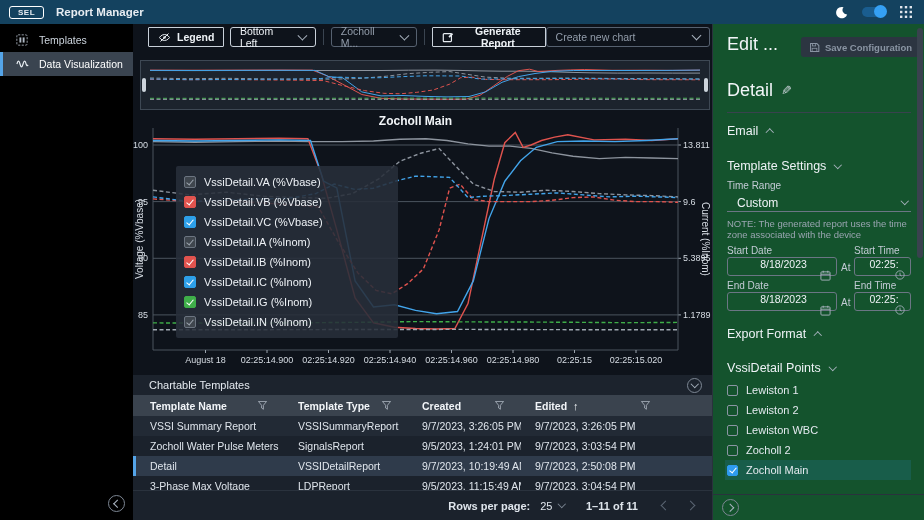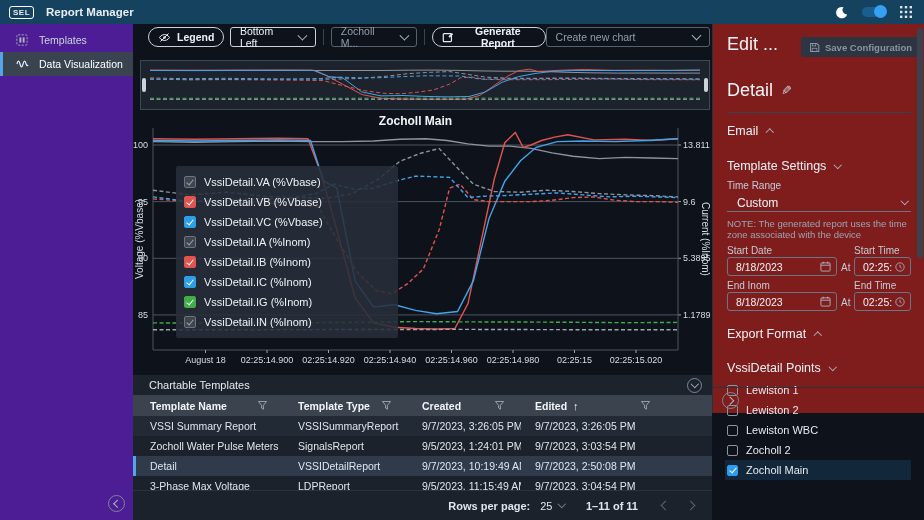--- a/index.html
+++ b/index.html
@@ -1,43 +1,43 @@
 <!DOCTYPE html>
 <html><head>
 <meta charset="utf-8">
 <style>
   html,body{margin:0;padding:0;background:#0e131b;font-family:"Liberation Sans",sans-serif;}
   #app{position:relative;width:924px;height:520px;overflow:hidden;background:#0e131b;color:#e8edf2;font-size:11px;}
   svg{display:block}
   
   .topbar{position:absolute;left:0;top:0;width:924px;height:24px;background:#14425f;display:flex;align-items:center;z-index:30;}
-  .sel-logo{margin-left:9px;border:1.5px solid #fff;border-radius:3px;font-size:8px;font-weight:bold;padding:1px 3px;letter-spacing:.5px;}
+  .sel-logo{margin-left:9px;border:1.5px solid #fff;border-radius:3px;font-size:8px;font-weight:bold;padding:1px 8px;letter-spacing:.5px;}
   .app-title{margin-left:12px;font-size:11.5px;font-weight:bold;}
   .topbar-right{margin-left:auto;display:flex;align-items:center;gap:14px;margin-right:12px;}
   .toggle{width:24px;height:10px;border-radius:6px;background:#1a5d8f;position:relative;}
   .toggle .knob{position:absolute;right:-1px;top:-2px;width:13px;height:13px;border-radius:50%;background:#35a0f4;}
   
-  .sidebar{position:absolute;left:0;top:24px;width:133px;height:496px;background:#4c1d95;border-right:1px solid #1a212b;}
+  .sidebar{position:absolute;left:0;top:24px;width:133px;height:496px;background:#000000;border-right:1px solid #1a212b;}
   .side-item{height:24px;display:flex;align-items:center;gap:10px;padding-left:13px;color:#ccd4dd;font-size:10.5px;cursor:pointer;border-left:3px solid transparent;}
   .side-item.active{background:#3a4450;border-left:3px solid #54a4e8;color:#fff;}
   .side-item .sicon{display:flex;width:13px;color:#aeb7c2;}
   .side-item.active .sicon{color:#e8edf2;}
   .circle-btn{width:15px;height:15px;border:1px solid #7d8794;border-radius:50%;display:flex;align-items:center;justify-content:center;color:#aab4c0;}
   .sidebar .circle-btn{position:absolute;right:8px;bottom:8px;}
   
   .chev{display:inline-block;width:6px;height:6px;border-right:1.4px solid currentColor;border-bottom:1.4px solid currentColor;}
   .chev.down{transform:rotate(45deg);margin-top:-3px;}
   .chev.up{transform:rotate(-135deg);margin-top:3px;}
   .chev.left{transform:rotate(135deg);margin-left:2px;}
   .chev.right{transform:rotate(-45deg);margin-right:2px;}
   .chev.sm{width:4.5px;height:4.5px;}
   
   .main{position:absolute;left:133px;top:24px;width:579px;height:496px;background:#0e131b;}
   .toolbar{position:absolute;left:0;top:2px;width:579px;height:22px;display:flex;align-items:center;padding-left:15px;box-sizing:border-box;}
-  .tbtn{height:20px;box-sizing:border-box;border:1px solid #c9d1da;border-radius:10px;background:transparent;color:#eef2f6;font-weight:bold;font-size:10.5px;display:flex;align-items:center;gap:6px;padding:0 9px;font-family:inherit;cursor:pointer;}
+  .tbtn{height:20px;box-sizing:border-box;border:1px solid #c9d1da;border-radius:1px;background:transparent;color:#eef2f6;font-weight:bold;font-size:10.5px;display:flex;align-items:center;gap:6px;padding:0 9px;font-family:inherit;cursor:pointer;}
   .tsel{height:20px;box-sizing:border-box;border:1px solid #c9d1da;border-radius:3px;color:#eef2f6;font-size:10.5px;display:flex;align-items:center;gap:10px;padding:0 9px;cursor:pointer;}
   .tsel .chev, .tbtn .chev{color:#aab4c0;}
   .tsel.dim{border-color:#566170;color:#939dab;}
   .tb-div{width:1px;height:16px;background:#3a4450;margin:0 7px;}
   
   .overview{position:absolute;left:7px;top:36px;width:570px;height:50px;background:#1c232d;border:1px solid #3e4854;box-sizing:border-box;}
   .handle{position:absolute;width:4px;height:14px;top:17px;background:#cdd4dc;border-radius:2px;cursor:ew-resize;}
   
   .chart-wrap{position:absolute;left:0;top:88px;width:579px;height:262px;}
   .chart-title{position:absolute;left:0;top:2px;width:565px;text-align:center;font-size:12px;font-weight:bold;color:#f2f5f8;}
@@ -60,31 +60,31 @@
   .trow{height:20px;display:grid;grid-template-columns:148px 124px 113px 1fr;align-items:center;font-size:10.5px;color:#dfe5ec;border-left:3px solid transparent;cursor:pointer;}
   .trow>span{padding-left:14px;white-space:nowrap;overflow:hidden;}
   .trow:nth-child(odd){background:#222a35;}
   .trow:nth-child(even){background:#1b222c;}
   .trow.selected{background:#2f3b4b;border-left:3px solid #54a4e8;}
   
   .mfooter{position:absolute;left:0;bottom:0;width:579px;height:30px;background:#1b222c;border-top:1px solid #2a323d;box-sizing:border-box;display:flex;align-items:center;justify-content:flex-end;gap:22px;padding-right:16px;font-size:11px;color:#dfe5ec;}
   .rpp{display:flex;align-items:center;gap:6px;}
   .pg-arrows{display:flex;gap:18px;color:#5b6573;}
   
-  .panel{position:absolute;left:712px;top:24px;width:212px;height:389px;background:#7f1d1d;border-left:1px solid #2a323d;box-sizing:border-box;}
+  .panel{position:absolute;left:712px;top:24px;width:212px;height:496px;background:#14532d;border-left:1px solid #2a323d;box-sizing:border-box;}
   .panel .abs{position:absolute;}
   .panel-title{font-size:18px;color:#f2f5f8;}
   .save-btn{position:absolute;left:88px;top:13px;height:20px;background:#2c3541;border:none;border-radius:3px;color:#8a95a3;font-size:9.5px;font-weight:bold;display:flex;align-items:center;gap:5px;padding:0 8px;font-family:inherit;}
   .sec-head{display:flex;align-items:center;gap:9px;font-size:12.5px;color:#eef2f6;cursor:pointer;}
   .sec-head .chev{color:#aab4c0;}
   .small-label{font-size:10px;color:#c3cbd5;}
   .uselect{display:flex;align-items:center;font-size:12px;color:#eef2f6;border-bottom:1px solid #6b7684;height:18px;width:184px;padding-left:10px;box-sizing:border-box;cursor:pointer;}
   .uselect .chev{margin-left:auto;margin-right:4px;color:#aab4c0;}
   .note{font-size:9.5px;color:#9aa5b1;line-height:11px;width:186px;}
-  .dt-input{height:19px;border:1px solid #6b7684;border-radius:3px;display:flex;align-items:center;padding:0 5px 0 8px;font-size:10.5px;color:#eef2f6;box-sizing:border-box;cursor:text;}
+  .dt-input{height:19px;border:1px solid #6b7684;border-radius:3px;display:flex;align-items:center;padding:0 5px 0 8px;font-size:10.5px;color:#eef2f6;box-sizing:border-box;cursor:text;flex-direction:column;}
   .dt-input .ic{margin-left:auto;display:flex;color:#aab4c0;}
   .mp-row{display:flex;align-items:center;gap:8px;height:20px;font-size:11px;color:#e4e9ef;cursor:pointer;padding-left:2px;}
   .mp-box{width:11px;height:11px;border:1px solid #8a95a3;border-radius:2px;box-sizing:border-box;display:flex;align-items:center;justify-content:center;background:transparent;}
   .mp-box.on{background:#2e9bf0;border-color:#2e9bf0;}
   .mp-row.on{background:rgba(46,155,240,0.15);}
   .panel-footer{position:absolute;left:0;bottom:0;width:100%;height:26px;border-top:1px solid #2a323d;display:flex;align-items:center;padding-left:9px;box-sizing:border-box;}
   .scrollbar{position:absolute;right:1px;top:4px;width:6px;height:230px;background:#39424e;border-radius:3px;}
   .divider{height:1px;background:#39424e;}
 </style>
 </head>
@@ -436,21 +436,21 @@
     <div class="abs small-label" style="left:128px;top:238px;">At</div>
     <div class="abs dt-input" style="left:141px;top:233px;width:57px;">
       <span>02:25:</span>
       <span class="ic">
         <svg width="10" height="10" viewBox="0 0 12 12">
             <circle cx="6" cy="6" r="5" fill="none" stroke="currentColor"></circle>
             <path d="M6 3.2 V6 L8 7.3" fill="none" stroke="currentColor"></path>
           </svg>
       </span>
     </div>
-    <div class="abs small-label" style="left:14px;top:256px;">End Inom</div>
+    <div class="abs small-label" style="left:14px;top:256px;">End Date</div>
     <div class="abs small-label" style="left:141px;top:256px;">End Time</div>
     <div class="abs dt-input" style="left:14px;top:268px;width:110px;">
       <span>8/18/2023</span>
       <span class="ic">
         <svg width="11" height="11" viewBox="0 0 12 12">
             <rect x="1" y="2" width="10" height="9" rx="1" fill="none" stroke="currentColor"></rect>
             <line x1="1" y1="4.6" x2="11" y2="4.6" stroke="currentColor"></line>
             <line x1="3.5" y1="0.8" x2="3.5" y2="3" stroke="currentColor"></line>
             <line x1="8.5" y1="0.8" x2="8.5" y2="3" stroke="currentColor"></line>
           </svg>

